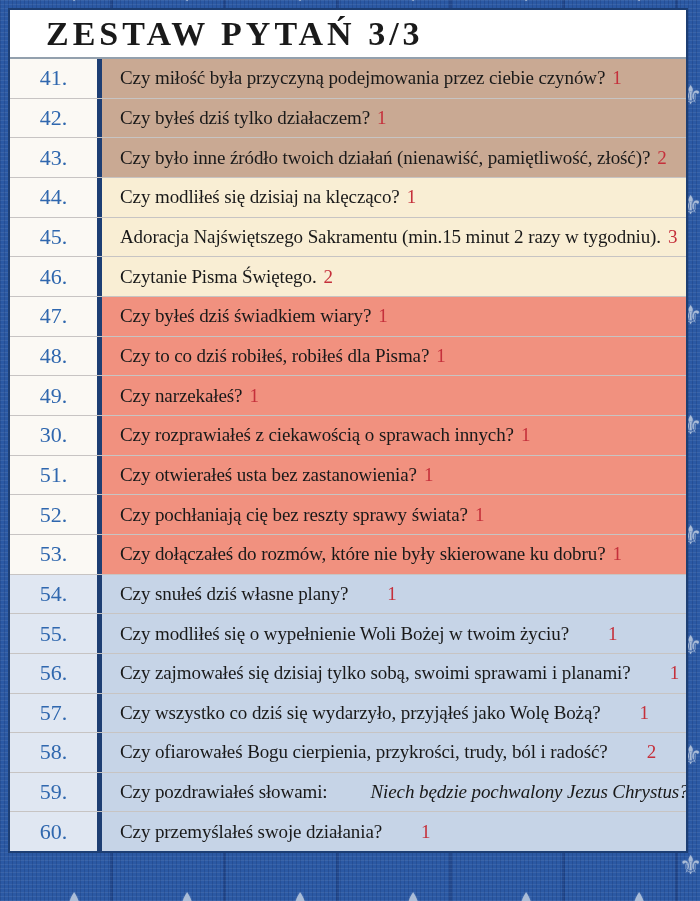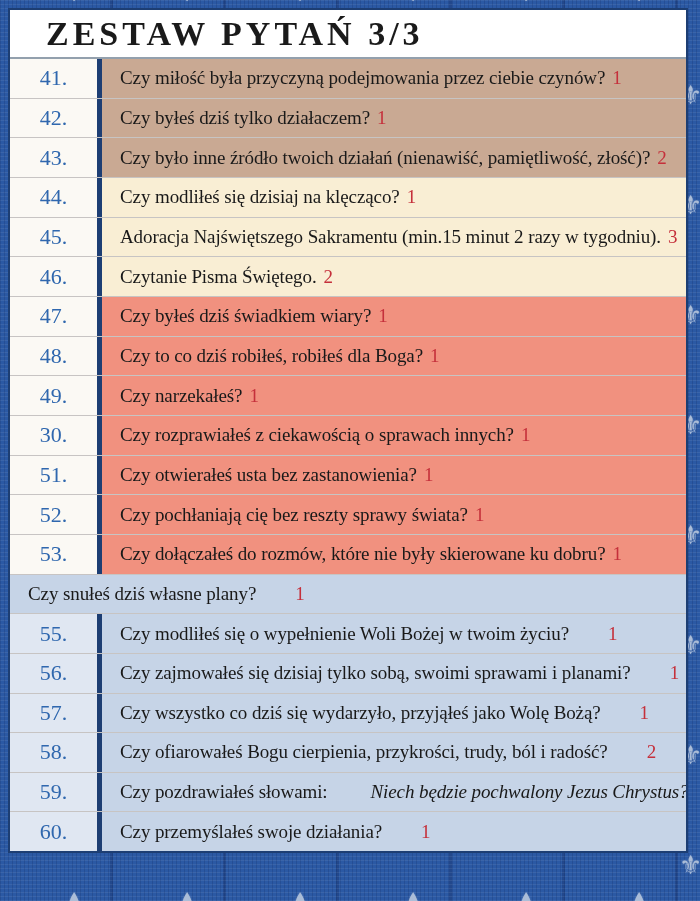--- a/index.html
+++ b/index.html
@@ -131,21 +131,21 @@
       <div class="row sec-salmon">
         <div class="num">47.</div>
         <div class="q">
           <span>Czy byłeś dziś świadkiem wiary?</span>
           <span class="pt">1</span>
         </div>
       </div>
       <div class="row sec-salmon">
         <div class="num">48.</div>
         <div class="q">
-          <span>Czy to co dziś robiłeś, robiłeś dla Boga?</span>
+          <span>Czy to co dziś robiłeś, robiłeś dla Pisma?</span>
           <span class="pt">1</span>
         </div>
       </div>
       <div class="row sec-salmon">
         <div class="num">49.</div>
         <div class="q">
           <span>Czy narzekałeś?</span>
           <span class="pt">1</span>
         </div>
       </div>
@@ -171,20 +171,21 @@
         </div>
       </div>
       <div class="row sec-salmon">
         <div class="num">53.</div>
         <div class="q">
           <span>Czy dołączałeś do rozmów, które nie były skierowane ku dobru?</span>
           <span class="pt">1</span>
         </div>
       </div>
       <div class="row sec-blue">
+        <div class="num">54.</div>
         <div class="q">
           <span>Czy snułeś dziś własne plany?</span>
           <span class="pt">1</span>
         </div>
       </div>
       <div class="row sec-blue">
         <div class="num">55.</div>
         <div class="q">
           <span>Czy modliłeś się o wypełnienie Woli Bożej w twoim życiu?</span>
           <span class="pt">1</span>

